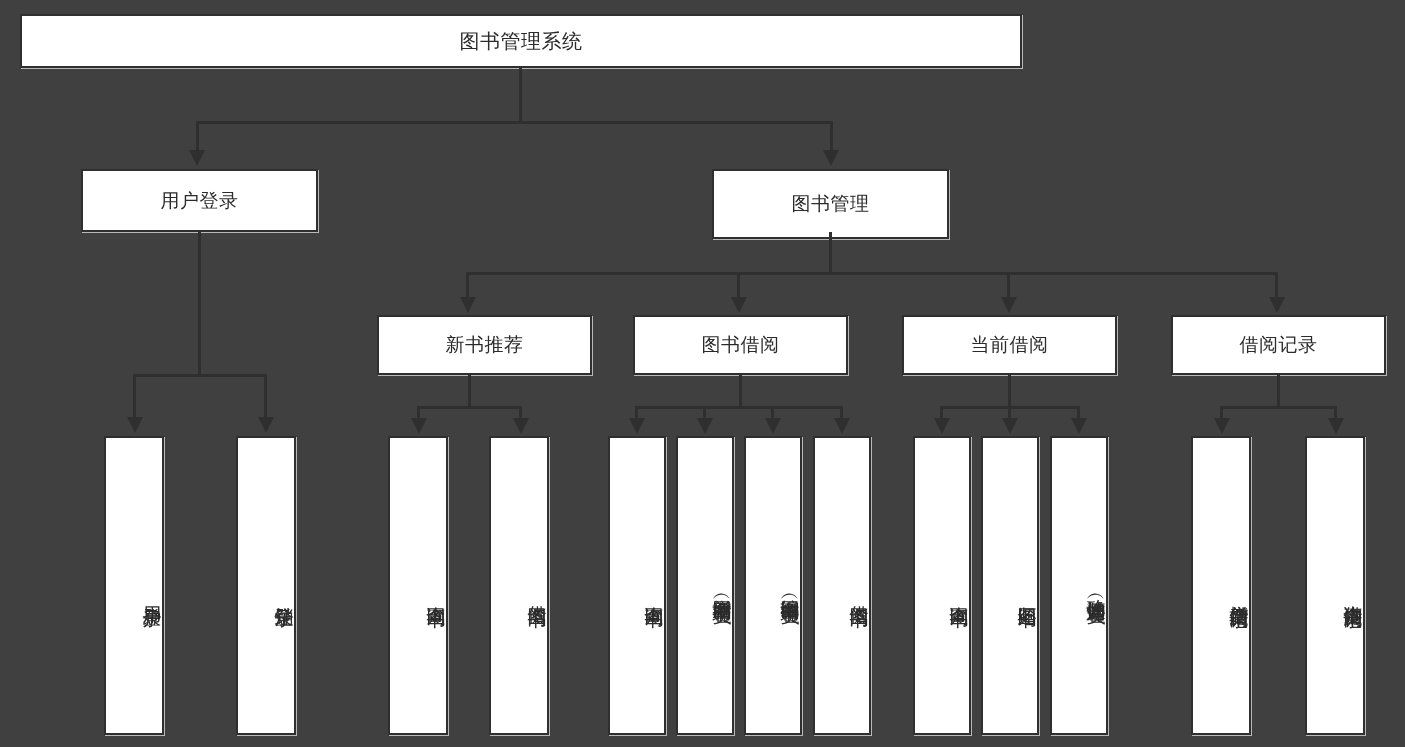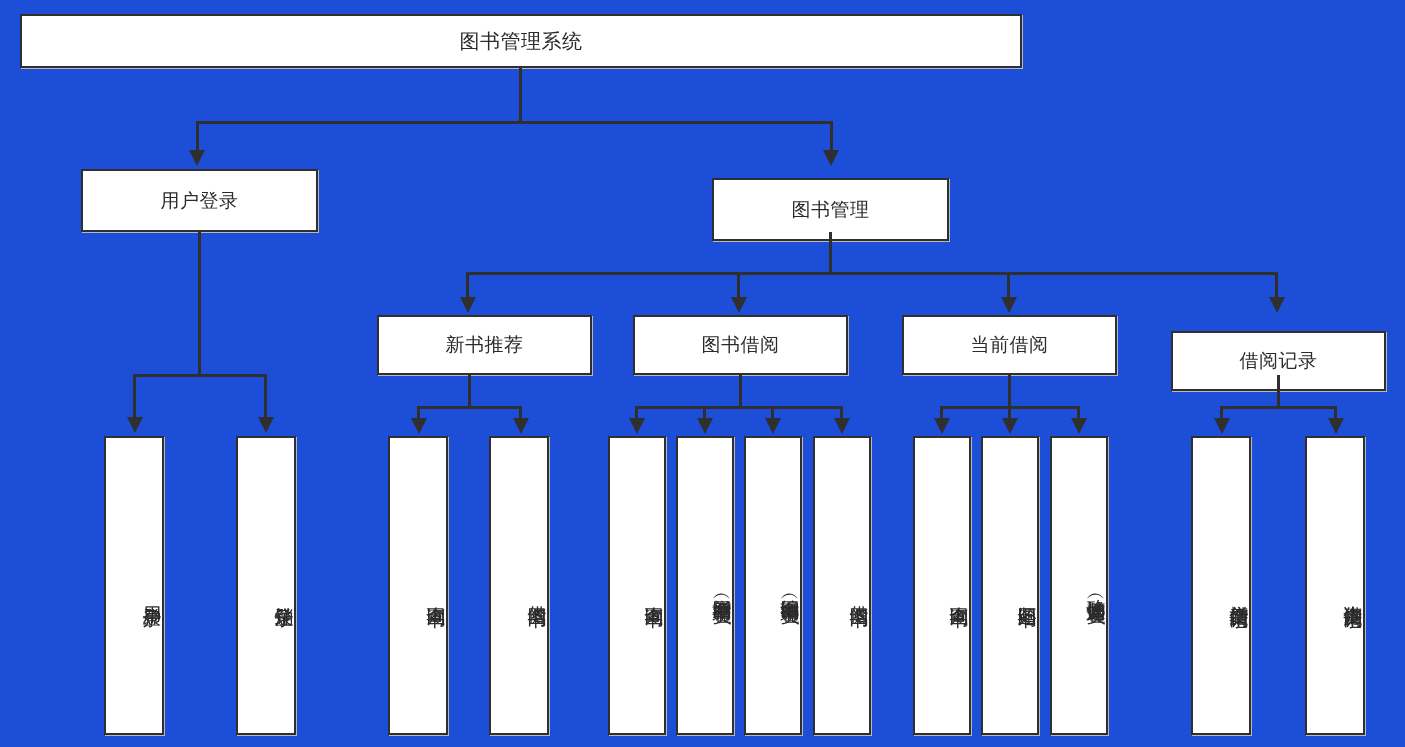--- a/index.html
+++ b/index.html
@@ -5,21 +5,21 @@
 <style>
   html,body{margin:0;padding:0;background:#ffffff;}
   body{
     font-family:"DejaVu Sans","Liberation Sans",sans-serif;
     color:#2b2b2b;
   }
   #canvas{
     position:relative;
     width:1405px;
     height:747px;
-    background:#1d4ed8;
+    background:#404040;
     overflow:hidden;
   }
   
   .node{
     position:absolute;
     box-sizing:border-box;
     background:#ffffff;
     border:2px solid #2f2f2f;
     box-shadow:1px 1px 0 0 #b9b9b9;
     display:flex;
@@ -84,21 +84,21 @@
   <div class="ln h" style="left:196px;top:121px;width:637px;height:3px;"></div>
 
   <div class="ln v" style="left:196px;top:121px;width:3px;height:32px;"></div>
   <div class="arrow" style="left:189px;top:150px;"></div>
 
   <div class="ln v" style="left:830px;top:121px;width:3px;height:32px;"></div>
   <div class="arrow" style="left:823px;top:150px;"></div>
 
   <div class="node h" style="left:81px;top:169px;width:237px;height:63px;">用户登录</div>
 
-  <div class="node h" style="left:712px;top:178px;width:237px;height:63px;">图书管理</div>
+  <div class="node h" style="left:712px;top:169px;width:237px;height:70px;">图书管理</div>
 
   <div class="ln v" style="left:198px;top:232px;width:3px;height:144px;"></div>
   <div class="ln h" style="left:133px;top:374px;width:134px;height:3px;"></div>
   <div class="ln v" style="left:133px;top:374px;width:3px;height:45px;"></div>
   <div class="arrow" style="left:127px;top:417px;"></div>
   <div class="ln v" style="left:264px;top:374px;width:3px;height:45px;"></div>
   <div class="arrow" style="left:258px;top:417px;"></div>
 
   <div class="ln v" style="left:829px;top:232px;width:3px;height:42px;"></div>
   <div class="ln h" style="left:466px;top:272px;width:812px;height:3px;"></div>
@@ -107,21 +107,21 @@
   <div class="ln v" style="left:737px;top:272px;width:3px;height:27px;"></div>
   <div class="arrow" style="left:731px;top:297px;"></div>
   <div class="ln v" style="left:1007px;top:272px;width:3px;height:27px;"></div>
   <div class="arrow" style="left:1001px;top:297px;"></div>
   <div class="ln v" style="left:1275px;top:272px;width:3px;height:27px;"></div>
   <div class="arrow" style="left:1269px;top:297px;"></div>
 
   <div class="node h" style="left:362px;top:315px;width:215px;height:60px;margin-left:15px;">新书推荐</div>
   <div class="node h" style="left:902px;top:315px;width:215px;height:60px;">当前借阅</div>
   <div class="node h" style="left:633px;top:315px;width:215px;height:60px;">图书借阅</div>
-  <div class="node h" style="left:1171px;top:315px;width:215px;height:60px;margin-top:16px;">借阅记录</div>
+  <div class="node h" style="left:1171px;top:315px;width:215px;height:60px;">借阅记录</div>
 
   <div class="ln v" style="left:468px;top:375px;width:3px;height:33px;"></div>
   <div class="ln h" style="left:417px;top:406px;width:105px;height:3px;"></div>
   <div class="ln v" style="left:417px;top:406px;width:3px;height:14px;"></div>
   <div class="arrow" style="left:411px;top:418px;"></div>
   <div class="ln v" style="left:519px;top:406px;width:3px;height:14px;"></div>
   <div class="arrow" style="left:513px;top:418px;"></div>
 
   <div class="ln v" style="left:739px;top:375px;width:3px;height:33px;"></div>
   <div class="ln h" style="left:635px;top:406px;width:208px;height:3px;"></div>

